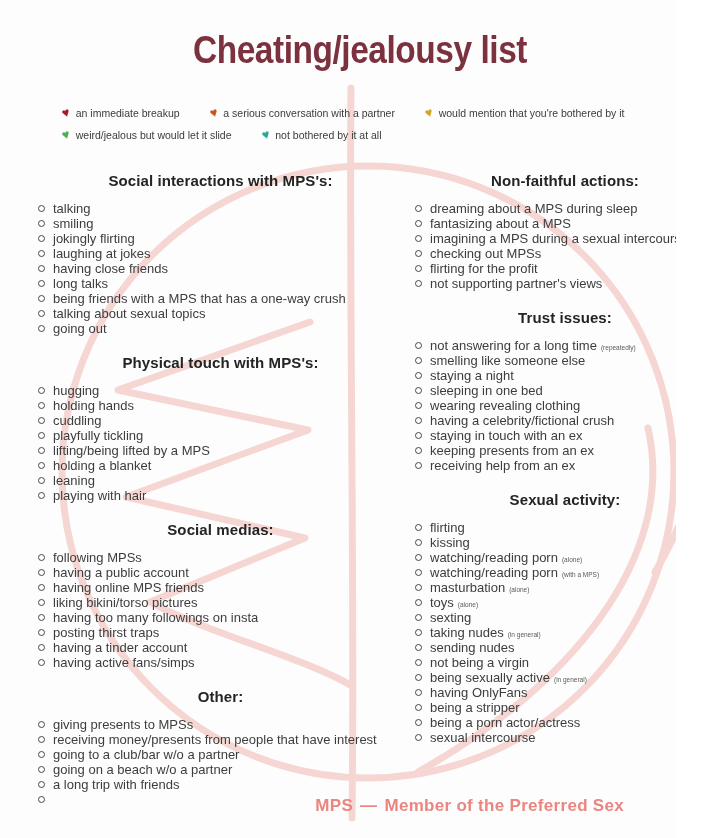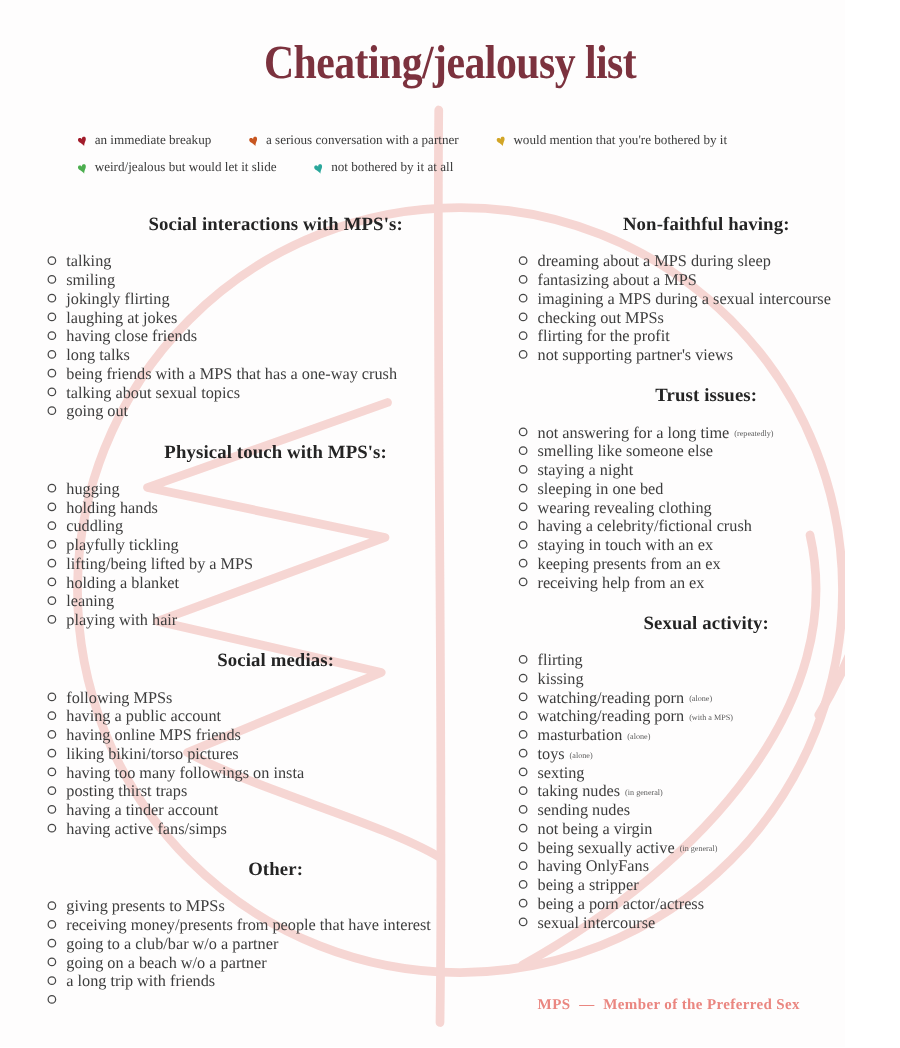--- a/index.html
+++ b/index.html
@@ -1,18 +1,18 @@
 <!DOCTYPE html>
 <html><head>
 <meta charset="utf-8">
 <style>
   html,body{margin:0;padding:0;background:#ffffff;}
   .page{
     position:relative;width:676px;height:838px;background:#fefdfd;
-    font-family:Liberation Serif, serif;overflow:hidden;
+    font-family:Liberation Sans, sans-serif;overflow:hidden;
     --title-color:#7c323e;--footer-color:#ea8680;--watermark-color:#f5cdc9;
     --heading-color:#242424;--item-color:#3d3d3d;--legend-color:#3b3b3b;
   }
   .watermark{position:absolute;left:0;top:0;z-index:0;color:var(--watermark-color);}
   .title{
     position:absolute;top:31px;left:0;width:720px;margin:0;text-align:center;
     font-size:38px;line-height:1;font-weight:700;color:var(--title-color);
     letter-spacing:-.5px;transform:scaleX(.88);transform-origin:center top;z-index:1;
   }
   .legend{position:absolute;top:106px;left:62px;z-index:1;}
@@ -27,21 +27,21 @@
   .sec-heading{margin:0 0 12px 0;font-size:15px;font-weight:700;color:var(--heading-color);letter-spacing:.1px;}
   .items{list-style:none;margin:0;padding:0;}
   .item{display:flex;align-items:center;height:15px;white-space:nowrap;}
   .bullet{
     flex:none;width:5px;height:5px;border:1.7px solid #474747;border-radius:50%;
     margin-right:8px;background:transparent;
   }
   .item-text{font-size:13px;color:var(--item-color);}
   .note{font-size:6.5px;color:#5a5a5a;margin-left:4px;padding-top:4px;}
   .footer{
-    position:absolute;top:796px;right:36px;z-index:1;font-size:12px;font-weight:700;
+    position:absolute;top:796px;right:52px;z-index:1;font-size:17px;font-weight:700;
     color:var(--footer-color);letter-spacing:.3px;
   }
   .footer .sep{margin:0 7px;}
 </style>
 </head>
 <body>
 
 <div class="page" style="--title-color: #7c323e; --footer-color: #ea8680; --watermark-color: #f5cdc9; --heading-color: #242424; --item-color: #3d3d3d;">
 
   <svg class="watermark" width="720" height="838" viewBox="0 0 720 838" fill="none" stroke="currentColor" stroke-width="7" stroke-linecap="round" stroke-linejoin="round" opacity="0.8">
@@ -221,21 +221,21 @@
             <span class="item-text">a long trip with friends</span>
           </li>
           <li class="item">
             <span class="bullet"></span>
           </li>
         </ul>
       </section>
     </div>
   <div class="col col-right">
       <section class="section">
-        <h2 class="sec-heading">Non-faithful having:</h2>
+        <h2 class="sec-heading">Non-faithful actions:</h2>
         <ul class="items">
           <li class="item">
             <span class="bullet"></span>
             <span class="item-text">dreaming about a MPS during sleep</span>
           </li>
           <li class="item">
             <span class="bullet"></span>
             <span class="item-text">fantasizing about a MPS</span>
           </li>
           <li class="item">

